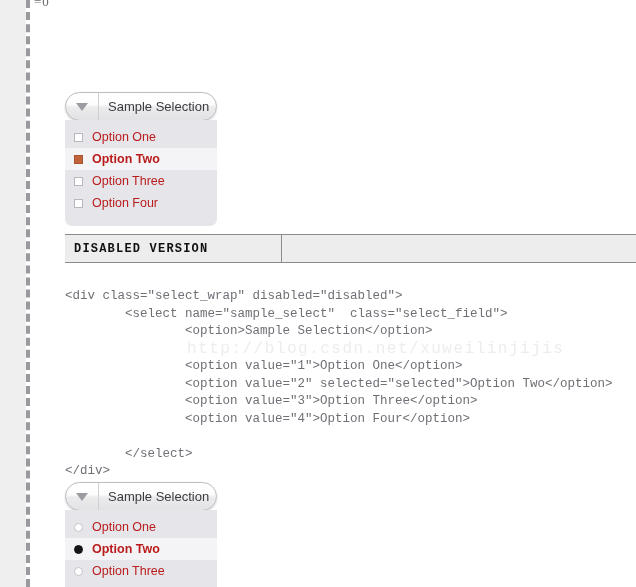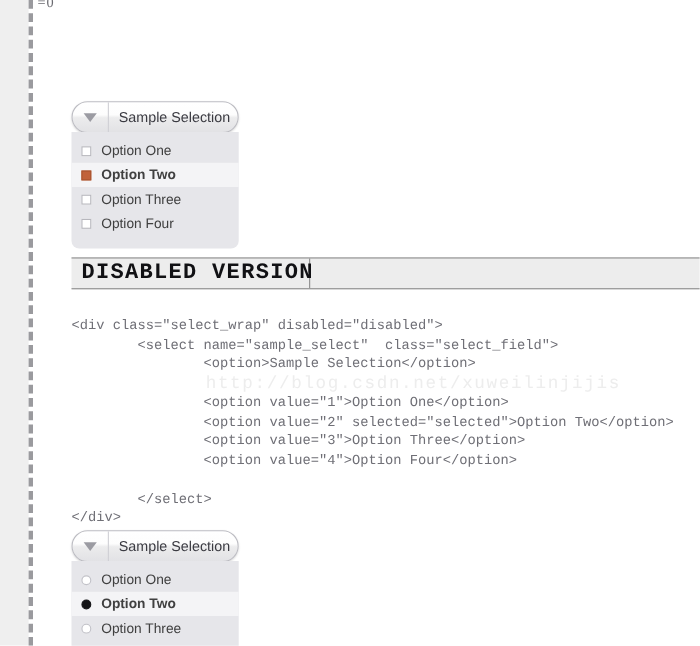--- a/index.html
+++ b/index.html
@@ -98,21 +98,21 @@
     border-bottom-right-radius: 7px;
     padding: 6px 0 12px 0;
     position: relative;
   }
   .opt-row {
     height: 22px;
     display: flex;
     align-items: center;
     padding-left: 9px;
     font-size: 12.5px;
-    color: #404040;
+    color: #b91c1c;
     white-space: nowrap;
   }
   .opt-row.selected {
     background: #f4f4f6;
     font-weight: bold;
   }
   .opt-label { margin-left: 9px; }
 
   
   .mark-box {
@@ -156,21 +156,21 @@
     left: 0; top: 0;
     width: 217px;
     height: 27px;
     border-right: 1px solid #8b8b8b;
     box-sizing: border-box;
     display: flex;
     align-items: center;
   }
   .banner-text {
     font-family: "Liberation Mono", monospace;
-    font-size: 20px;
+    font-size: 12px;
     font-weight: bold;
     color: #111114;
     letter-spacing: 1.2px;
     padding-left: 9px;
     white-space: nowrap;
   }
 
   
   .code-block {
     position: absolute;

